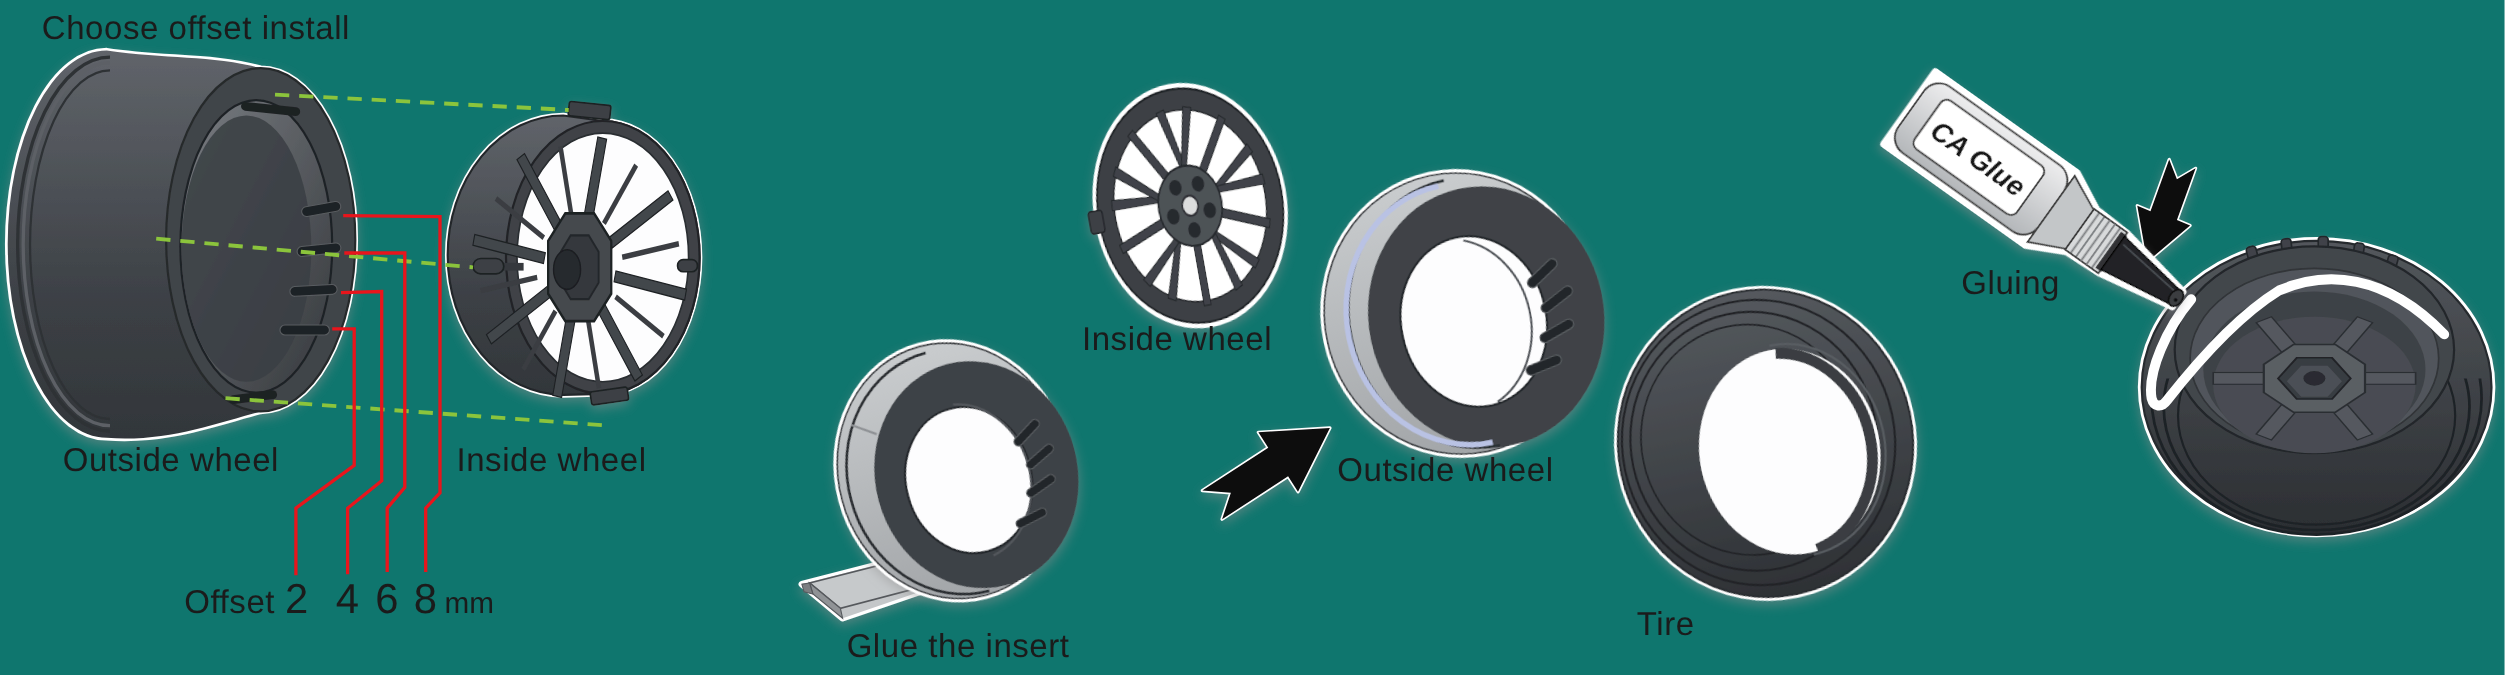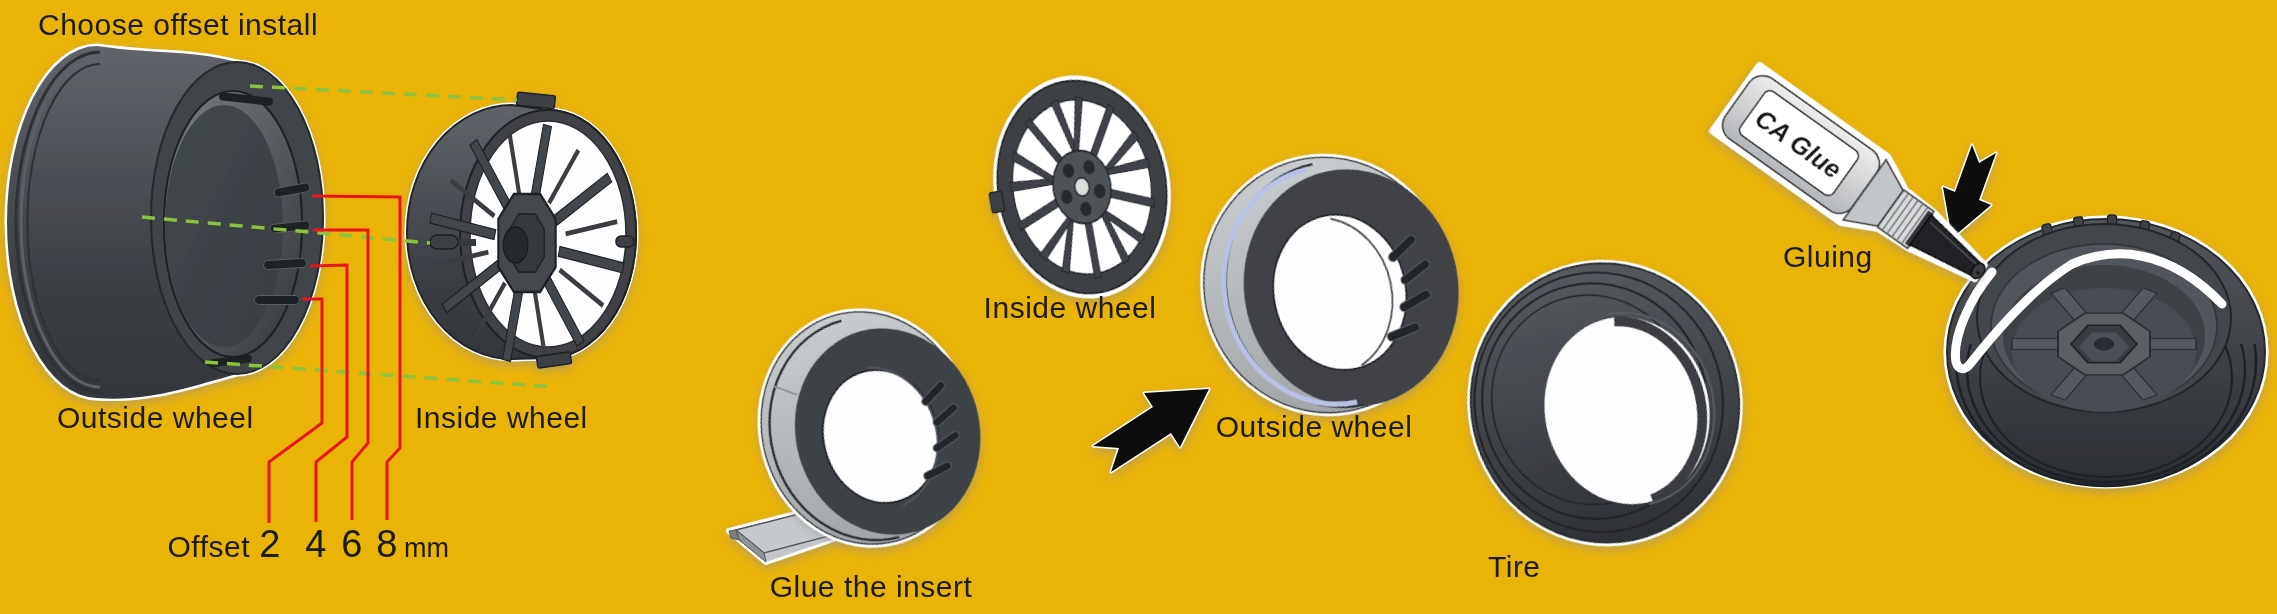--- a/index.html
+++ b/index.html
@@ -1,16 +1,16 @@
 <!DOCTYPE html>
 <html><head>
 <meta charset="utf-8">
 <style>
   html,body{margin:0;padding:0;background:#ffffff;}
-  .stage{position:relative;width:2277px;height:614px;background:#eab308;overflow:hidden;
+  .stage{position:relative;width:2277px;height:614px;background:#0f766e;overflow:hidden;
          font-family:"Liberation Sans",sans-serif;}
   svg{position:absolute;left:0;top:0;}
   text{fill:#1b1b1b;font-family:"Liberation Sans",sans-serif;}
   .lbl{font-size:30px;letter-spacing:0.5px;}
   .num{font-size:38px;letter-spacing:0.5px;}
   .mm{font-size:27px;}
   .bottleTxt{font-size:30px;font-weight:bold;font-style:italic;fill:#161616;}
 </style>
 </head>
 <body>

